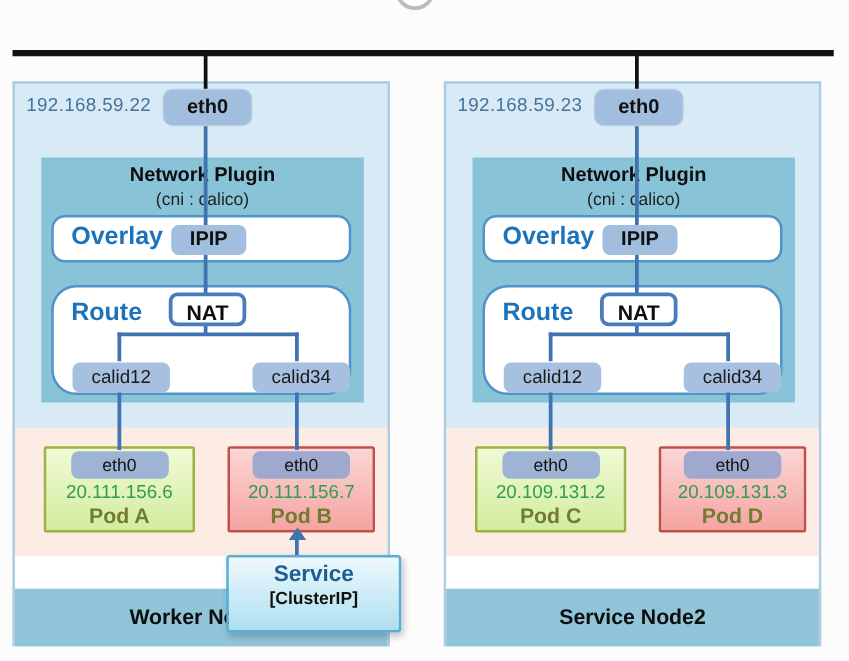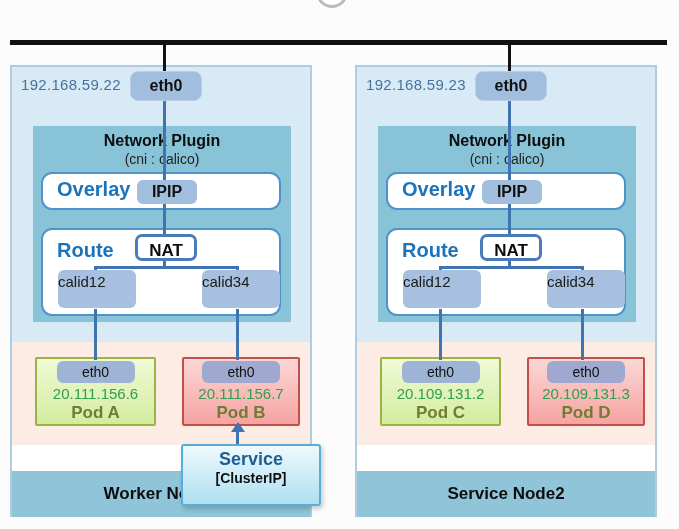--- a/index.html
+++ b/index.html
@@ -20,29 +20,29 @@
   .node-ip{position:absolute;left:9px;top:9px;font-size:15px;color:#46729e;letter-spacing:.3px;}
   .eth-top{position:absolute;left:118px;top:4px;width:70px;height:28px;line-height:28px;text-align:center;
     background:#a2bede;border:1px solid #b9cfe8;border-radius:8px;font-weight:bold;font-size:16px;color:#111;z-index:4;}
 
   
   .np{position:absolute;left:21px;top:59px;width:258px;height:196px;background:#89c3d8;}
   .np-title{text-align:center;font-weight:bold;font-size:16px;color:#0d0d0d;padding-top:6px;}
   .np-sub{text-align:center;font-size:14px;color:#222;margin-top:1px;}
   .panel{position:absolute;left:8px;width:240px;background:#fff;border:2px solid #4f93c9;border-radius:11px;box-sizing:border-box;}
   .panel.overlay{top:46px;height:38px;}
-  .panel.route{top:102px;height:88px;}
+  .panel.route{top:102px;height:88px;border-radius:20px;}
   .panel-label{position:absolute;left:14px;font-weight:bold;font-size:20px;color:#1b74bb;}
   .overlay .panel-label{top:4px;}
   .route .panel-label{top:9px;}
   .ipip{position:absolute;left:94px;top:6px;width:60px;height:24px;line-height:24px;text-align:center;
     background:#a2bede;border-radius:6px;font-weight:bold;font-size:16px;color:#111;z-index:4;}
   .nat{position:absolute;left:92px;top:4px;width:62px;height:27px;line-height:27px;text-align:center;
     background:#fff;border:3px solid #4a7cba;border-radius:7px;font-weight:bold;font-size:17px;color:#0d0d0d;box-sizing:border-box;z-index:4;}
-  .calid{position:absolute;top:40px;width:78px;height:38px;line-height:24px;text-align:left;
+  .calid{position:absolute;top:60px;width:78px;height:24px;line-height:24px;text-align:center;
     background:#a8c0e0;border-radius:6px;font-size:15px;color:#1a1a1a;z-index:4;}
   .calid.c1{left:15px;}
   .calid.c2{left:159px;}
 
   
   .pods-band{position:absolute;left:0;top:275px;width:100%;height:103px;background:#fcece3;}
   .white-strip{position:absolute;left:0;top:378px;width:100%;height:26px;background:#ffffff;}
   .footer-band{position:absolute;left:0;top:404px;width:100%;height:46px;background:#90c4d9;
     text-align:center;line-height:46px;font-weight:bold;font-size:17px;color:#0d0d0d;}
 

